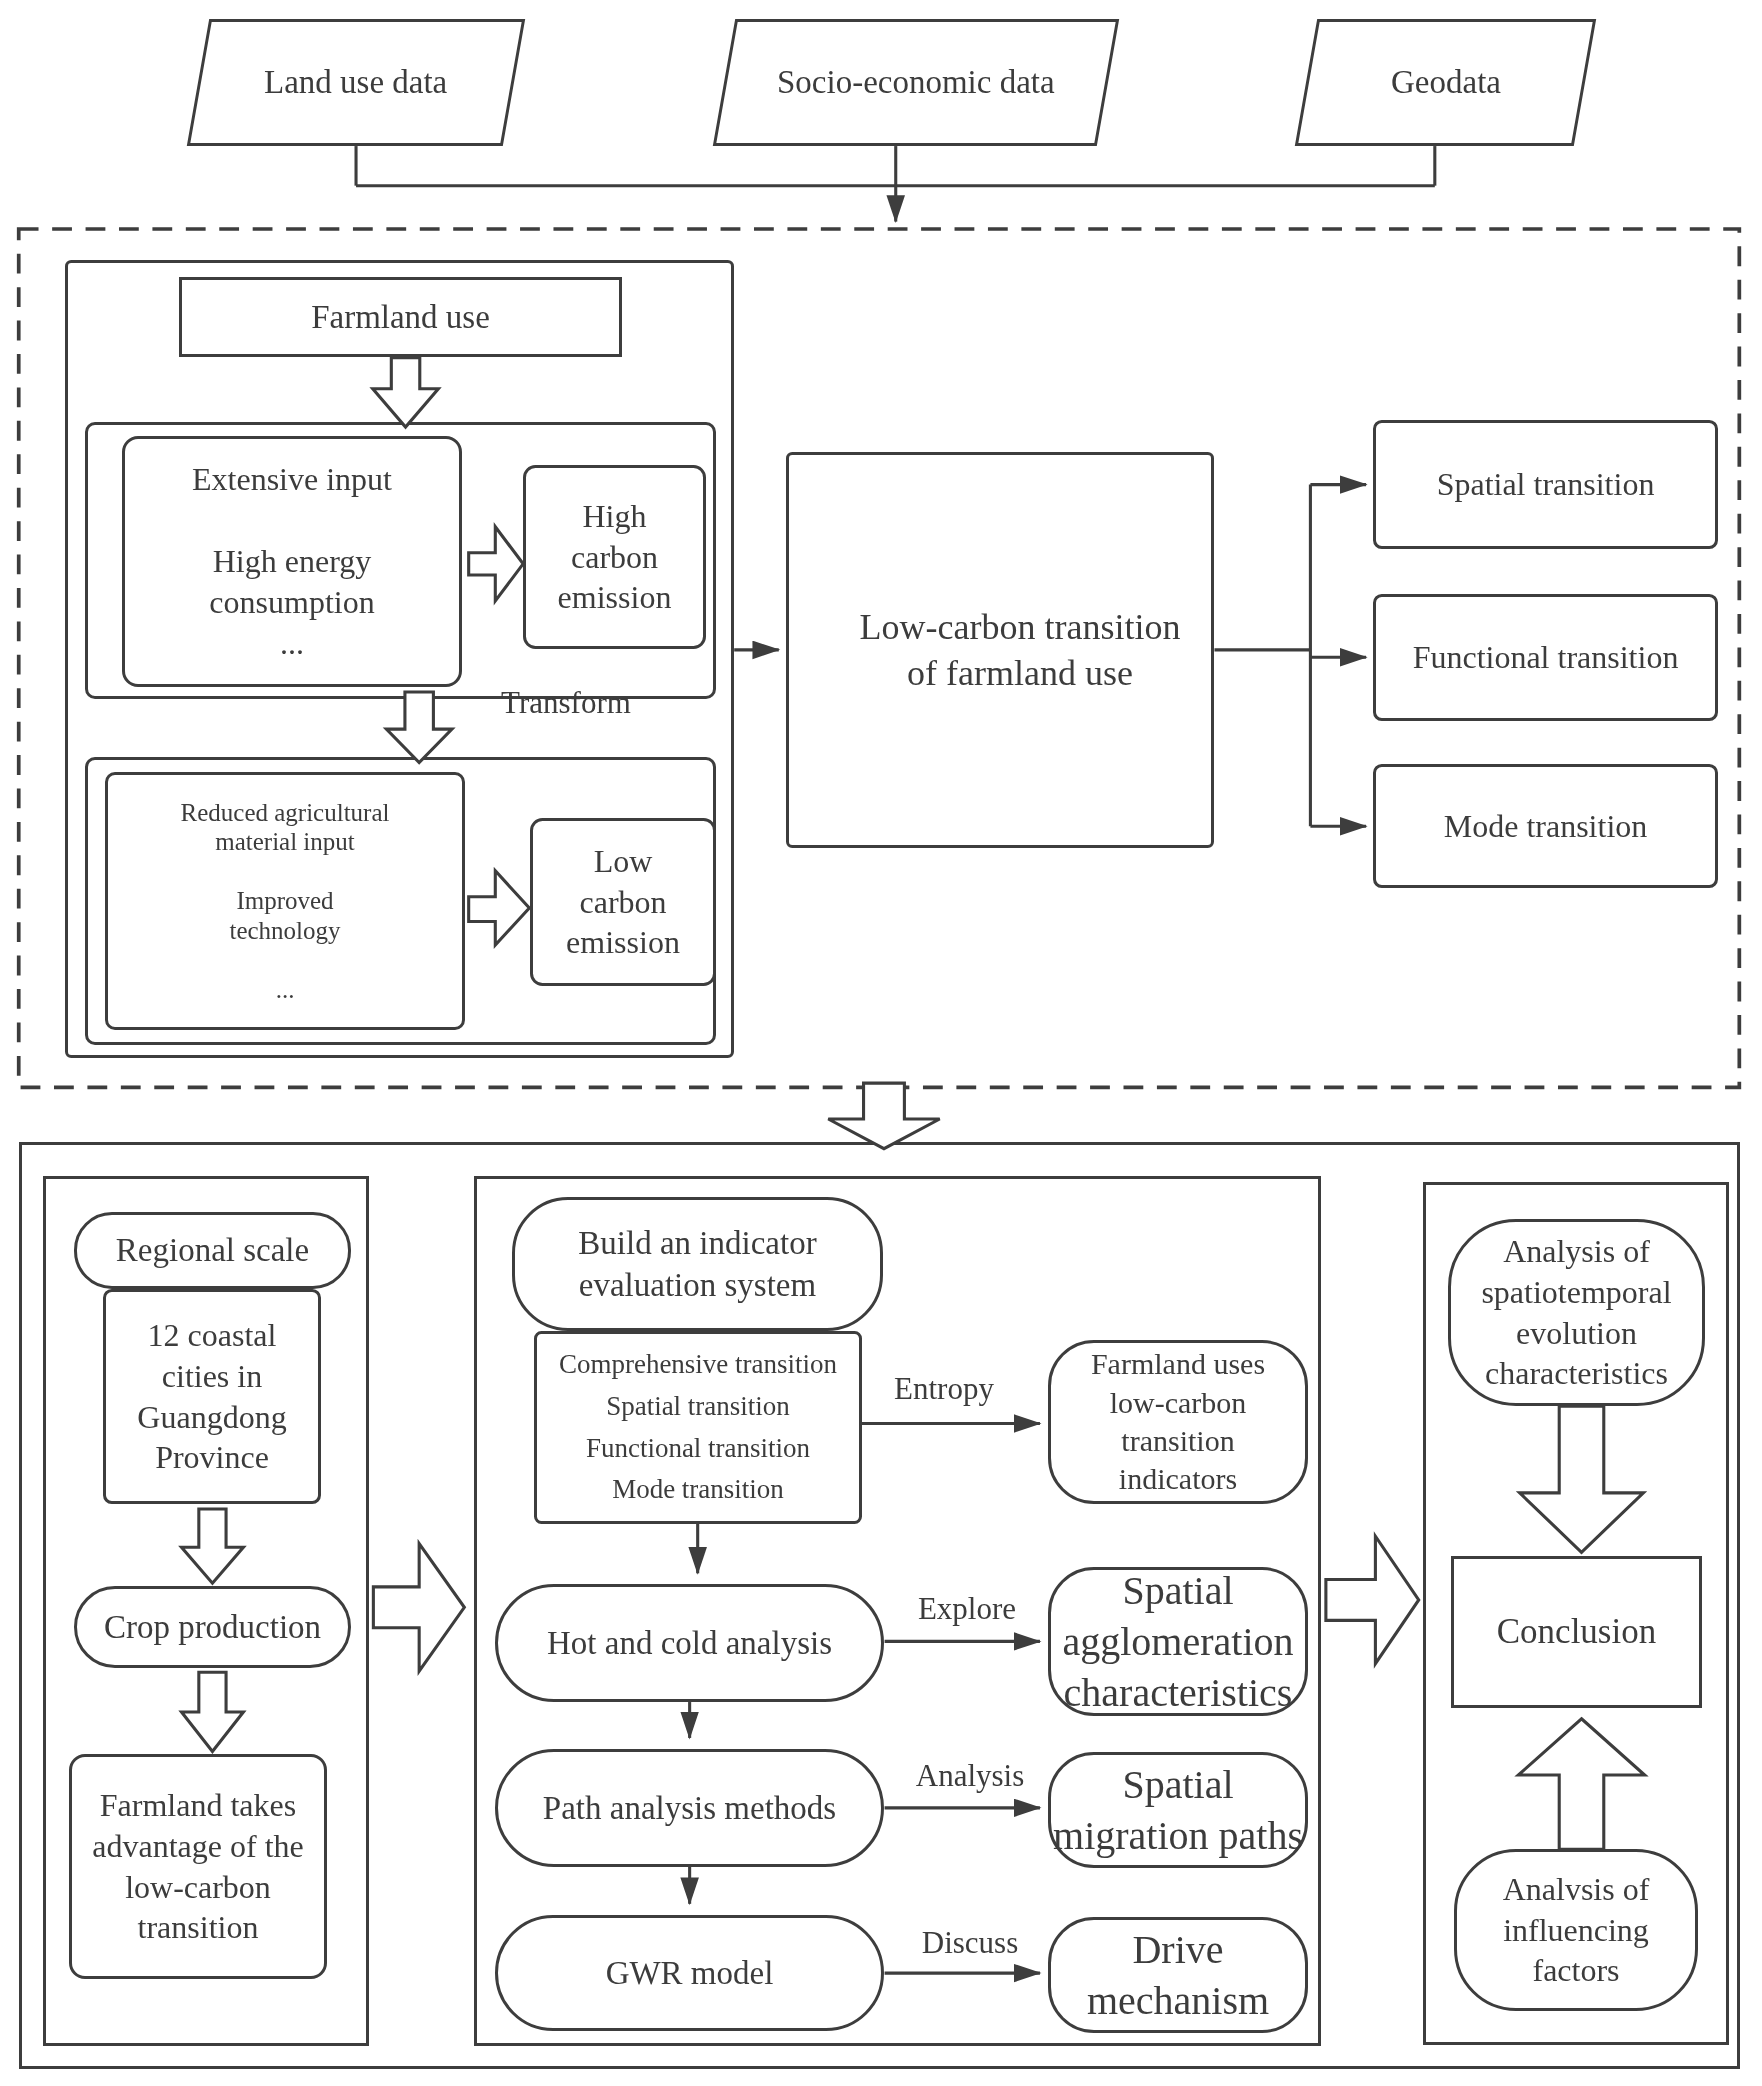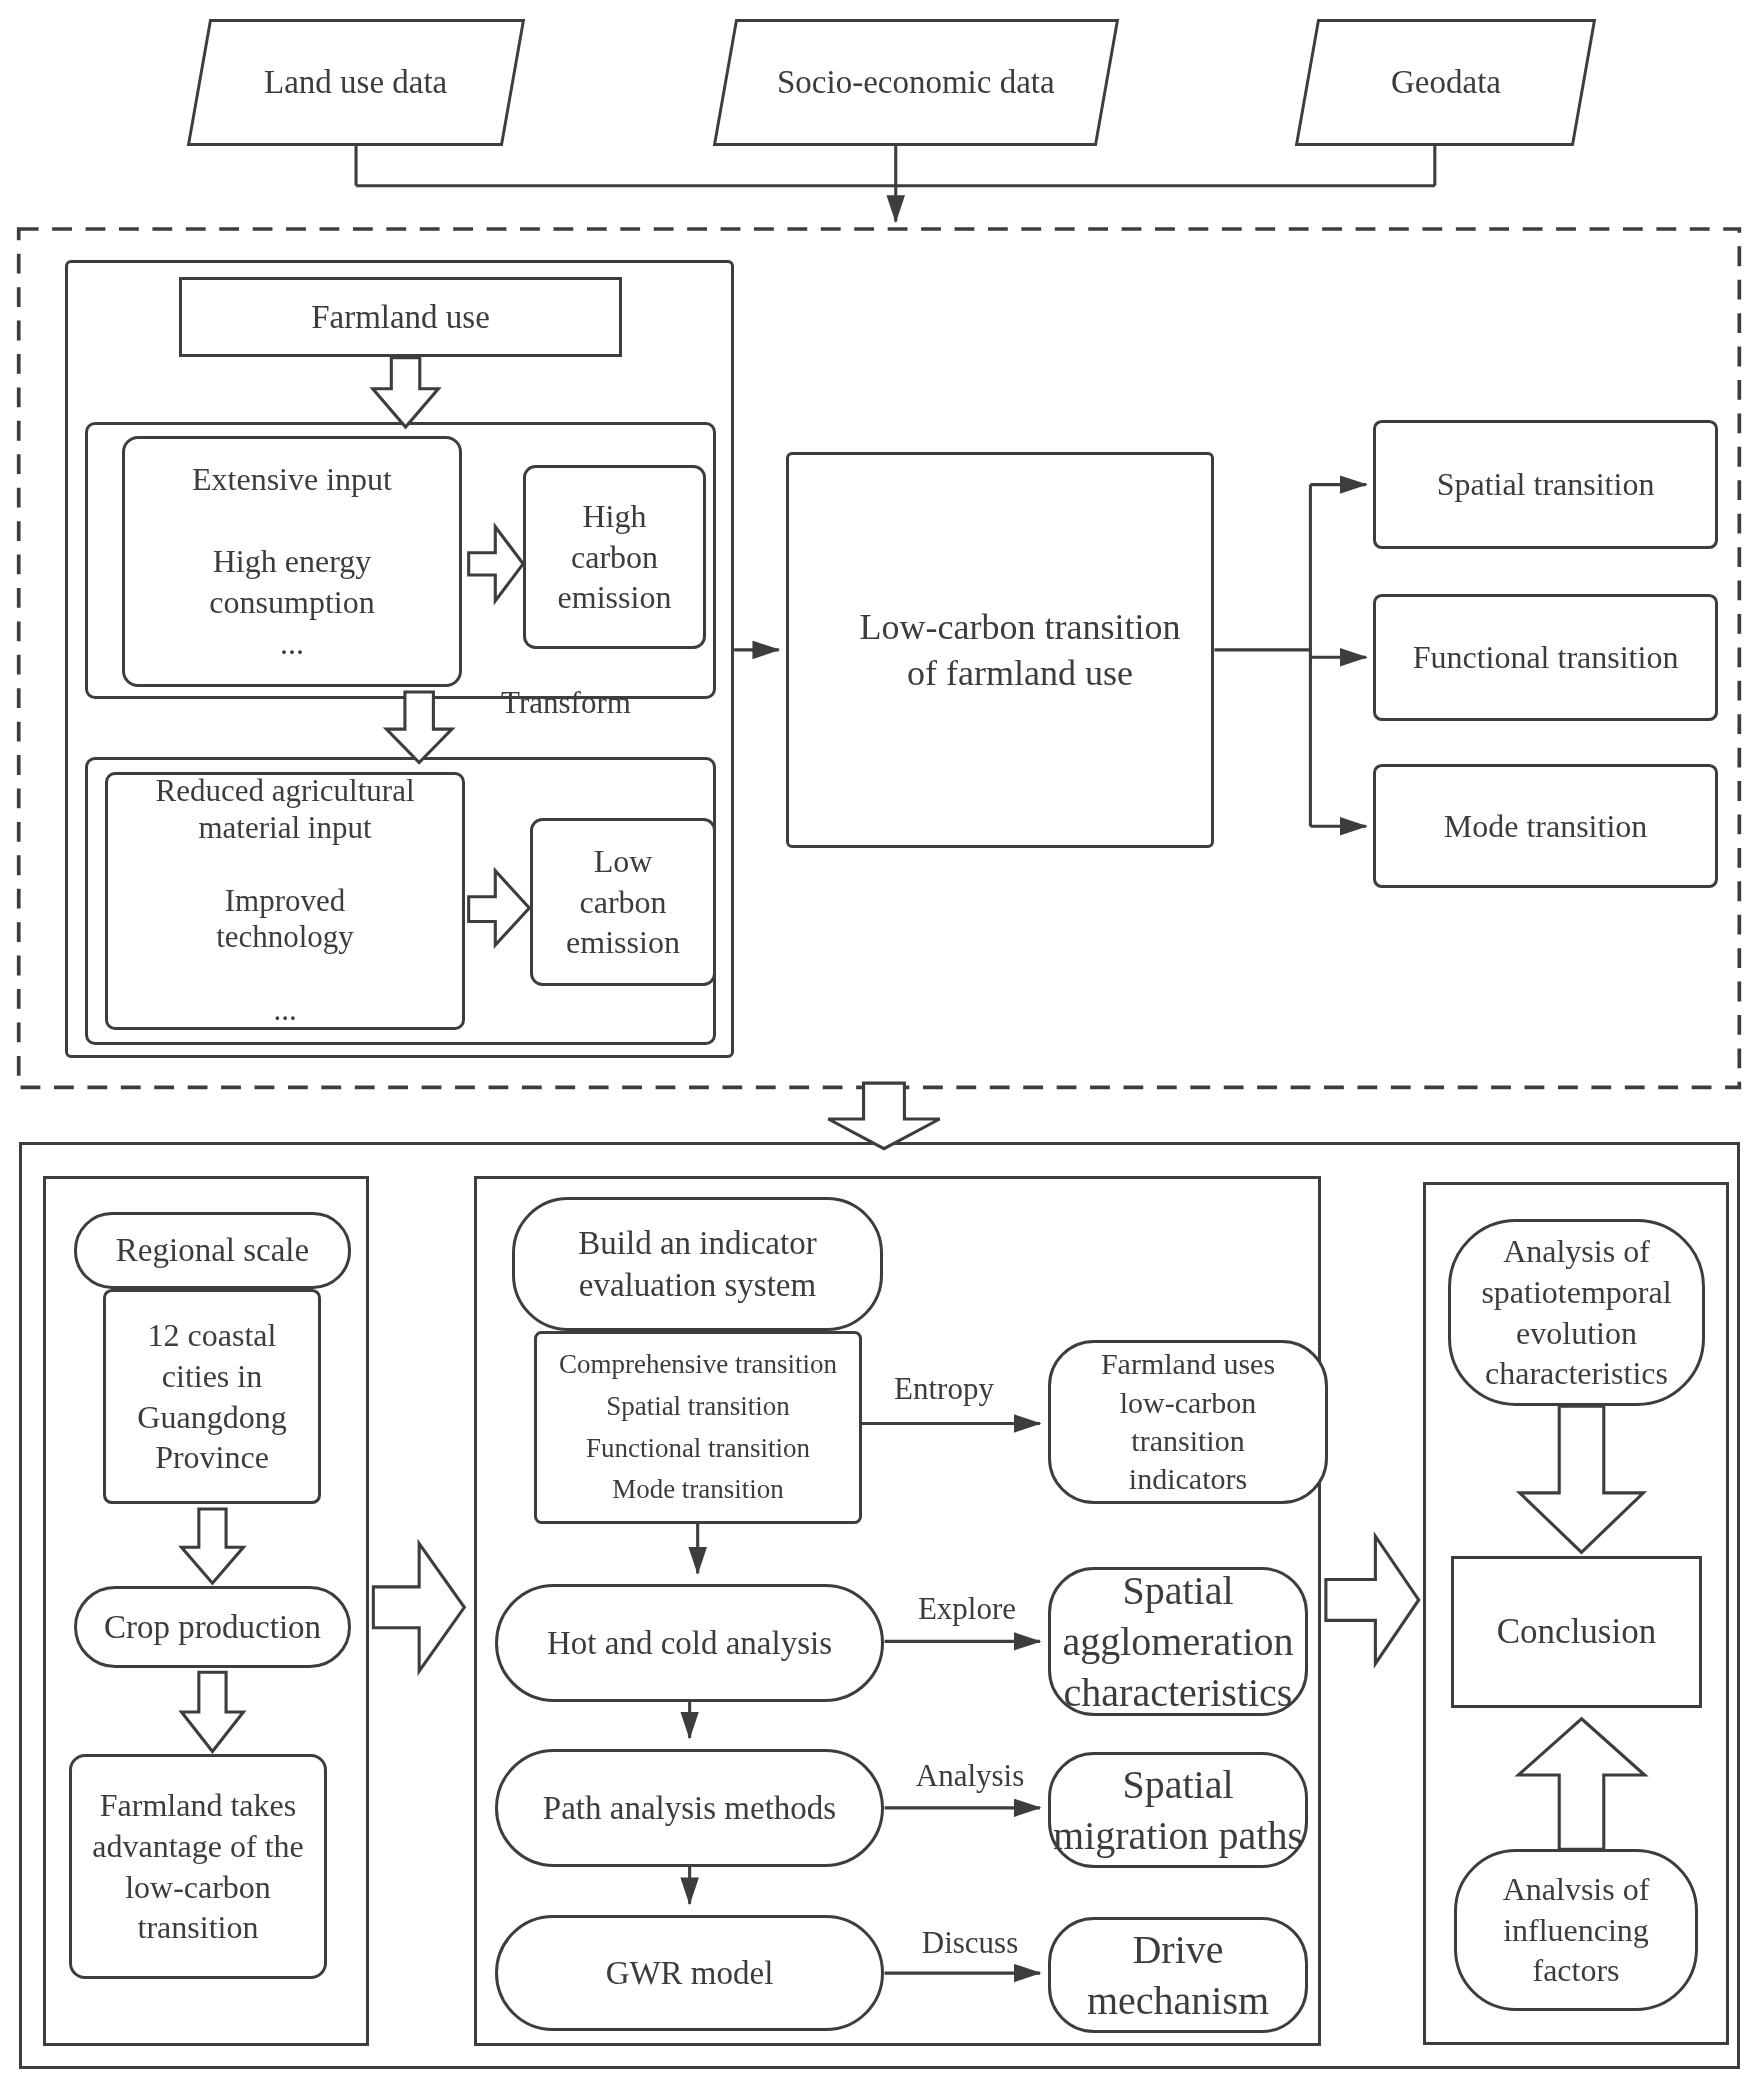--- a/index.html
+++ b/index.html
@@ -92,21 +92,21 @@
   </div>
   <div class="node f52" style="left:523px;top:465px;width:183px;height:184px;border-radius:12.4px;">
     <span>High
 carbon
 emission</span>
   </div>
 
   <div class="lbl" style="left:566px;top:703px;">Transform</div>
 
   <div class="container" style="left:85px;top:757px;width:631px;height:288px;border-radius:10px;"></div>
-  <div class="node" style="left:105px;top:772px;width:360px;height:258px;border-radius:10px;font-size:31px;line-height:1.18;">
+  <div class="node" style="left:105px;top:772px;width:360px;height:258px;border-radius:10px;font-size:25px;line-height:1.18;">
     <span>Reduced agricultural
 material input
 
 Improved
 technology
 
 ...</span>
   </div>
   <div class="node f52" style="left:530px;top:818px;width:186px;height:168px;border-radius:12.4px;">
     <span>Low
@@ -165,21 +165,21 @@
   <div class="node f54" style="left:495px;top:1584px;width:389px;height:118px;border-radius:59px;">
     <span>Hot and cold analysis</span>
   </div>
   <div class="node f54" style="left:495px;top:1749px;width:389px;height:118px;border-radius:59px;">
     <span>Path analysis methods</span>
   </div>
   <div class="node f54" style="left:495px;top:1915px;width:389px;height:116px;border-radius:59px;">
     <span>GWR model</span>
   </div>
 
-  <div class="node f48" style="left:1048px;top:1340px;width:280px;height:164px;border-radius:46px;">
+  <div class="node f48" style="left:1048px;top:1340px;width:260px;height:164px;border-radius:46px;">
     <span>Farmland uses
 low-carbon
 transition
 indicators</span>
   </div>
   <div class="node f50" style="left:1048px;top:1567px;width:260px;height:149px;border-radius:46px;">
     <span>Spatial
 agglomeration
 characteristics</span>
   </div>

